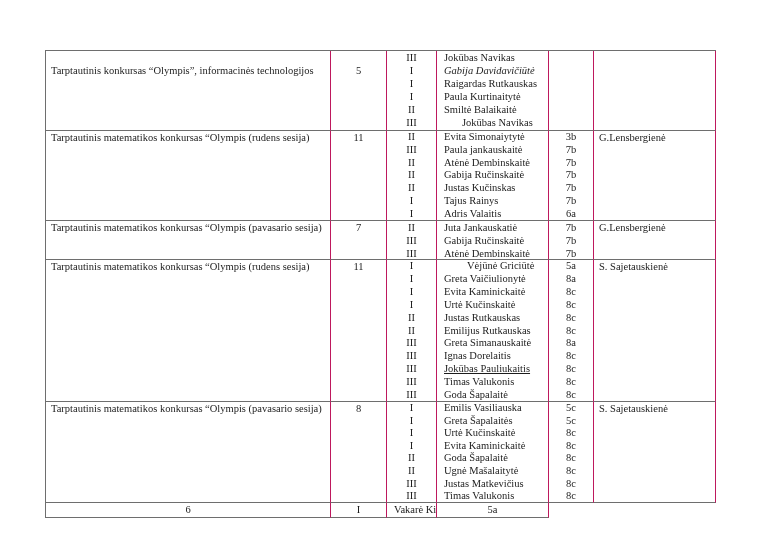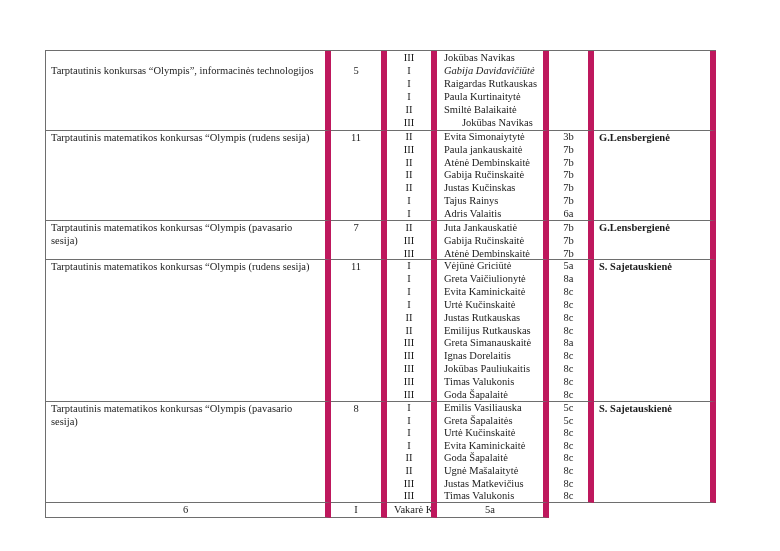--- a/index.html
+++ b/index.html
@@ -26,37 +26,37 @@
     border-top: 1px solid #6e6e6e;
     border-left: 1px solid #6e6e6e;
   }
   .trow {
     display: grid;
     grid-template-columns: 285px 56px 50px 112px 45px 122px;
     width: 670px;
   }
   .cell {
     box-sizing: border-box;
-    border-right: 6px solid #be185d;
+    border-right: 1px solid #be185d;
     border-bottom: 1px solid #6e6e6e;
     overflow: hidden;
     font-size: 10.5px;
   }
   .cell.competition {
     padding: 0 8px 0 5px;
     text-align: left;
   }
   .cell.count {
     text-align: center;
   }
   .cell.places { text-align: center; }
   .cell.names  { text-align: left; padding-left: 7px; }
   .cell.names .line.indent { padding-left: 18px; }
   .cell.classes { text-align: center; }
-  .cell.teacher { text-align: left; padding-left: 5px; font-weight: bold; }
+  .cell.teacher { text-align: left; padding-left: 5px; }
   .line { white-space: nowrap; }
 </style>
 </head>
 <body>
 
 <div id="page">
   <div id="results-table">
       <div class="trow" style="height: 80px;">
         <div class="cell competition">
           <div class="line" style="white-space: normal; line-height: 13px; padding-top: 13px;">Tarptautinis konkursas “Olympis”, informacinės technologijos</div>
@@ -170,29 +170,29 @@
           <div class="line" style="line-height: 12.9px;">I</div>
           <div class="line" style="line-height: 12.9px;">II</div>
           <div class="line" style="line-height: 12.9px;">II</div>
           <div class="line" style="line-height: 12.9px;">III</div>
           <div class="line" style="line-height: 12.9px;">III</div>
           <div class="line" style="line-height: 12.9px;">III</div>
           <div class="line" style="line-height: 12.9px;">III</div>
           <div class="line" style="line-height: 12.9px;">III</div>
         </div>
         <div class="cell names">
-          <div class="line" style="line-height: 12.9px;">Vėjūnė Griciūtė</div>
+          <div class="line" style="line-height: 12.9px; margin-left: 23px;">Vėjūnė Griciūtė</div>
           <div class="line" style="line-height: 12.9px;">Greta Vaičiulionytė</div>
           <div class="line" style="line-height: 12.9px;">Evita Kaminickaitė</div>
           <div class="line" style="line-height: 12.9px;">Urtė Kučinskaitė</div>
           <div class="line" style="line-height: 12.9px;">Justas Rutkauskas</div>
           <div class="line" style="line-height: 12.9px;">Emilijus Rutkauskas</div>
           <div class="line" style="line-height: 12.9px;">Greta Simanauskaitė</div>
           <div class="line" style="line-height: 12.9px;">Ignas Dorelaitis</div>
-          <div class="line" style="line-height: 12.9px;">Jokūbas Pauliukaitis</div>
+          <div class="line" style="line-height: 12.9px; text-decoration: underline;">Jokūbas Pauliukaitis</div>
           <div class="line" style="line-height: 12.9px;">Timas Valukonis</div>
           <div class="line" style="line-height: 12.9px;">Goda Šapalaitė</div>
         </div>
         <div class="cell classes">
           <div class="line" style="line-height: 12.9px;">5a</div>
           <div class="line" style="line-height: 12.9px;">8a</div>
           <div class="line" style="line-height: 12.9px;">8c</div>
           <div class="line" style="line-height: 12.9px;">8c</div>
           <div class="line" style="line-height: 12.9px;">8c</div>
           <div class="line" style="line-height: 12.9px;">8c</div>

